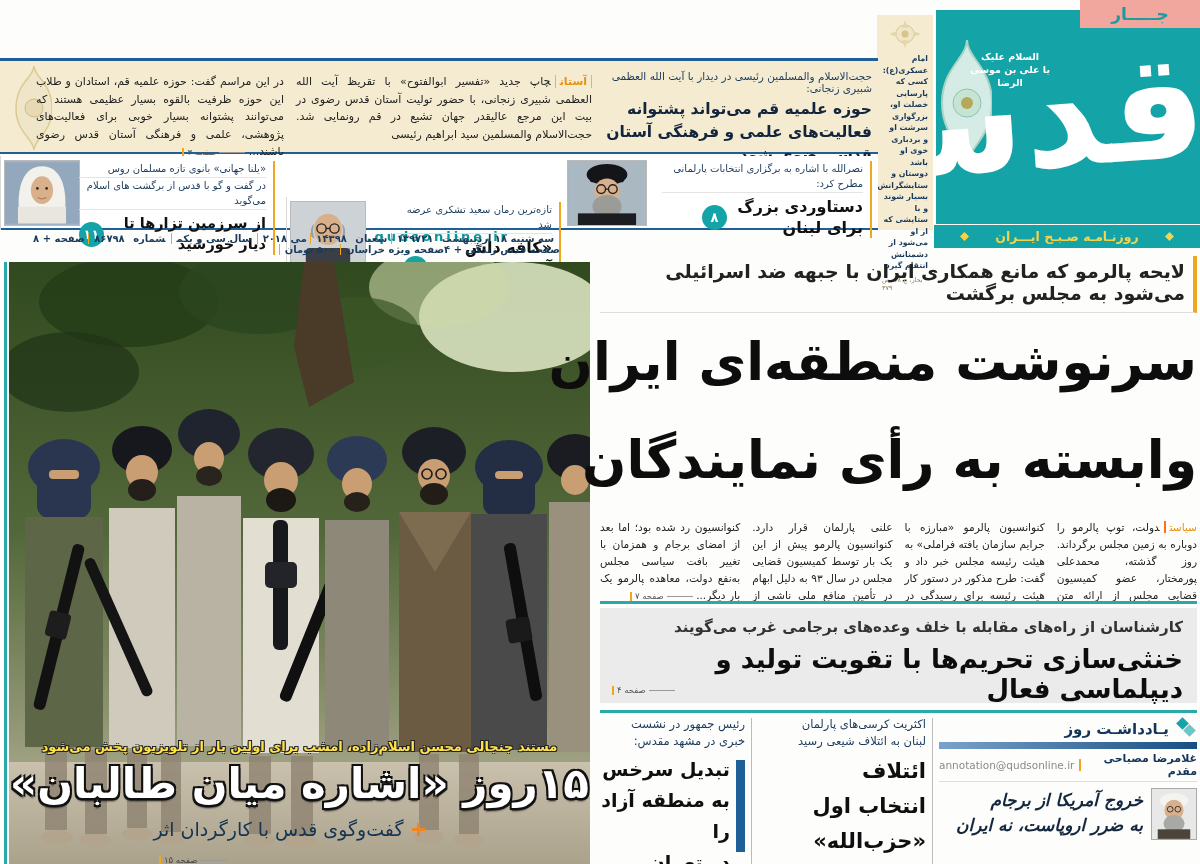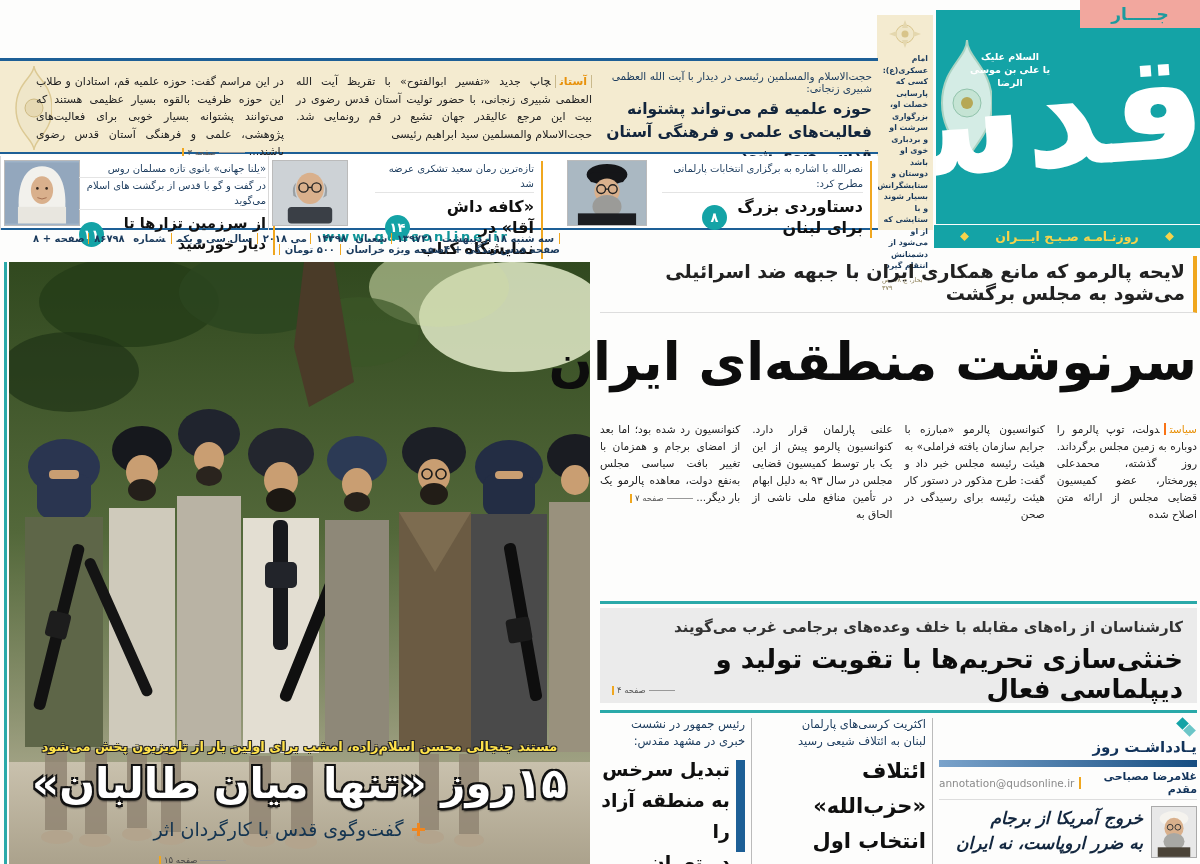--- a/index.html
+++ b/index.html
@@ -47,21 +47,21 @@
   .page-ref{display:inline-block; font-size:8.5px; color:#555; white-space:nowrap;}
   .page-ref::before{content:""; display:inline-block; width:26px; height:1px;
     background:#999; vertical-align:middle; margin-left:3px;}
   .page-ref::after{content:""; display:inline-block; width:2px; height:9px;
     background:#f0a71f; vertical-align:middle; margin-right:3px;}
   
   .teaser-row{position:absolute; top:156px; left:0; width:878px; height:74px;
     background:#fff; border-bottom:2px solid #1d5f96;}
   .teaser{position:absolute; top:0; height:74px;}
   .t1{left:0; width:281px; border-left:1px solid #d8d8d8;}
-  .t2{left:268px; width:281px; border-left:1px solid #d8d8d8;}
+  .t2{left:286px; width:281px; border-left:1px solid #d8d8d8;margin-top:41px;}
   .t3{left:564px; width:314px;}
   .t-photo{position:absolute; left:3px; top:4px; border:1px solid #bbb; background:#9fb3c8;}
   .t-text{position:absolute; top:5px; right:6px; border-right:2px solid #f0a71f; padding-right:7px; text-align:right;}
   .t-kicker{font-size:10px; color:#1a3a5c; line-height:15px; border-bottom:1px solid #e4e4e4; padding-bottom:1px;}
   .t-title-row{display:flex; flex-direction:row; align-items:center; gap:6px; margin-top:3px;}
   .t-title{font-size:16px; font-weight:900; color:#111; line-height:21px;}
   .num-circle{flex:none; width:25px; height:25px; border-radius:50%; background:#14a3a6;
     color:#fff; font-size:13px; font-weight:bold; display:flex; align-items:center; justify-content:center;}
   
   .date-bar{position:absolute; top:233px; left:8px; width:552px; text-align:right;
@@ -94,21 +94,21 @@
   .gray-box{position:absolute; left:600px; top:608px; width:597px; height:95px;
     background:#ebebeb; text-align:right; padding:10px 14px 0 10px;}
   .g-kicker{font-size:15px; font-weight:bold; color:#333;}
   .g-title{font-size:26px; font-weight:900; color:#0d0d0d; margin-top:8px;}
   .g-ref{position:absolute; bottom:6px; left:12px;}
   
   .bottom-row{position:absolute; left:600px; top:716px; width:597px; height:148px;
     display:flex; flex-direction:row; overflow:hidden;}
   .vr{width:1px; background:#bbb; margin:2px 6px 0 6px;}
   .note-col{width:258px; flex:none; text-align:right;}
-  .note-head{display:flex; align-items:flex-start; justify-content:flex-start;flex-direction:column;}
+  .note-head{display:flex; align-items:flex-end; gap:6px; justify-content:flex-start;}
   .note-title-txt{font-size:15px; font-weight:900; color:#12335a;}
   .note-bar{height:7px; margin-top:4px; background:linear-gradient(to left,#174e82,#7aa3cb);}
   .note-meta{display:flex; justify-content:space-between; align-items:center;
     border-bottom:1px solid #ddd; padding:3px 0;}
   .note-author{font-size:11px; font-weight:bold; color:#12335a;}
   .note-email{font-size:10.5px; color:#8a8a8a; direction:ltr; border-right:2px solid #f0a71f; padding-right:5px;}
   .note-story{display:flex; flex-direction:row; gap:8px; margin-top:6px; align-items:flex-start;font-style:italic;}
   .note-headline{font-size:17px; font-weight:900; color:#13273f; line-height:25px; flex:1;}
   .note-photo{flex:none; width:46px; height:52px; border:1px solid #aaa; background:#e8e8e8;}
   .mid-col{width:168px; flex:none; text-align:right;}
@@ -340,34 +340,35 @@
         <rect x="118" y="490" width="20" height="76"></rect>
           <rect x="152" y="490" width="20" height="80"></rect>
         <rect x="240" y="494" width="22" height="78"></rect>
           <rect x="282" y="494" width="22" height="80"></rect>
         <rect x="410" y="492" width="20" height="76"></rect>
           <rect x="450" y="492" width="20" height="80"></rect>
       </g>
     </svg>
 
     <div class="ph-kicker">مستند جنجالی محسن اسلام‌زاده، امشب برای اولین بار از تلویزیون پخش می‌شود</div>
-    <div class="ph-title">۱۵روز «تنها میان طالبان»</div>
+    <div class="ph-title">۱۵روز «اشاره میان طالبان»</div>
     <div class="ph-sub">
       <svg width="13" height="13" viewBox="0 0 13 13">
           <rect x="5" y="0" width="3" height="13" fill="#f0861f"></rect>
           <rect x="0" y="5" width="13" height="3" fill="#f0861f"></rect>
         </svg>
       <span>گفت‌وگوی قدس با کارگردان اثر</span>
     </div>
     <div class="ph-ref"><span class="page-ref" style="color:#444;">صفحه ۱۵</span></div>
   </div>
 
   <div class="lead">
     <div class="lead-kicker">لایحه پالرمو که مانع همکاری ایران با جبهه ضد اسرائیلی می‌شود به مجلس برگشت</div>
     <div class="lead-title">سرنوشت منطقه‌ای ایران</div>
+    <div class="lead-title">وابسته به رأی نمایندگان</div>
     <div class="lead-cols">
       <div class="lead-col">
         <span class="section-tag">سیاست</span><span>دولت، توپ پالرمو را دوباره به زمین مجلس برگرداند. روز گذشته، محمدعلی پورمختار، عضو کمیسیون قضایی مجلس از ارائه متن اصلاح شده</span>
       </div>
       <div class="lead-col">کنوانسیون پالرمو «مبارزه با جرایم سازمان یافته فراملی» به هیئت رئیسه مجلس خبر داد و گفت: طرح مذکور در دستور کار هیئت رئیسه برای رسیدگی در صحن</div>
       <div class="lead-col">علنی پارلمان قرار دارد. کنوانسیون پالرمو پیش از این یک بار توسط کمیسیون قضایی مجلس در سال ۹۳ به دلیل ابهام در تأمین منافع ملی ناشی از الحاق به</div>
       <div class="lead-col">
         <span>کنوانسیون رد شده بود؛ اما بعد از امضای برجام و همزمان با تغییر بافت سیاسی مجلس به‌نفع دولت، معاهده پالرمو یک بار دیگر...</span>
         <span class="page-ref">صفحه ۷</span>
       </div>
@@ -419,22 +420,22 @@
 
     <div class="vr"></div>
 
     <div class="mid-col">
       <div class="b-kicker">
         <div>اکثریت کرسی‌های پارلمان</div>
         <div>لبنان به ائتلاف شیعی رسید</div>
       </div>
       <div class="b-title">
         <div>ائتلاف</div>
+        <div>انتخاب اول</div>
         <div>«حزب‌الله»</div>
-        <div>انتخاب اول</div>
         <div>مردم لبنان</div>
       </div>
     </div>
 
     <div class="vr"></div>
 
     <div class="left-col">
       <div class="b-kicker">
         <div>رئیس جمهور در نشست</div>
         <div>خبری در مشهد مقدس:</div>

